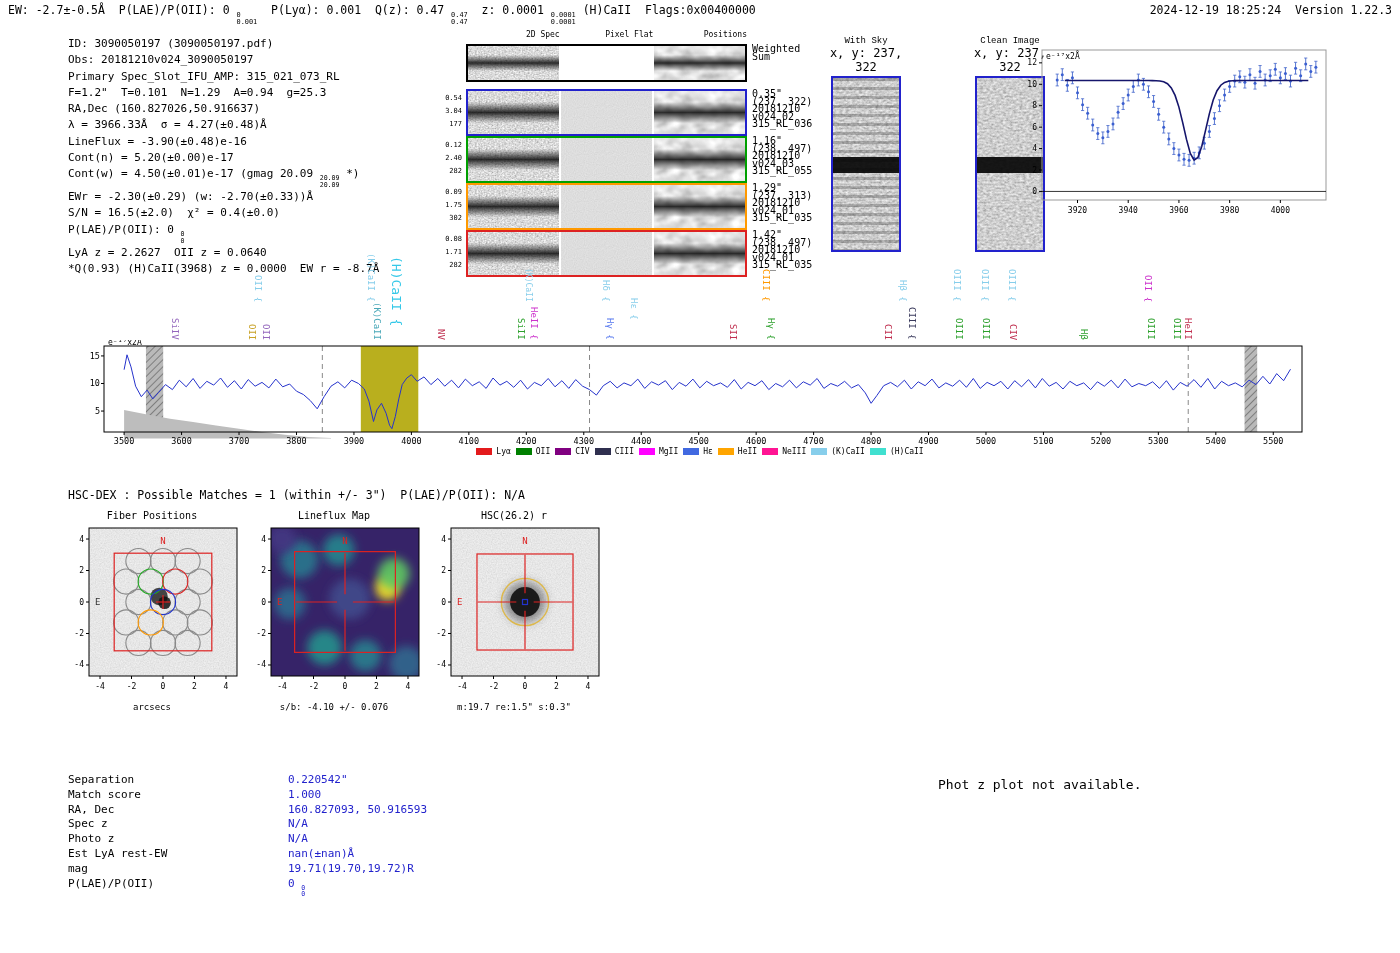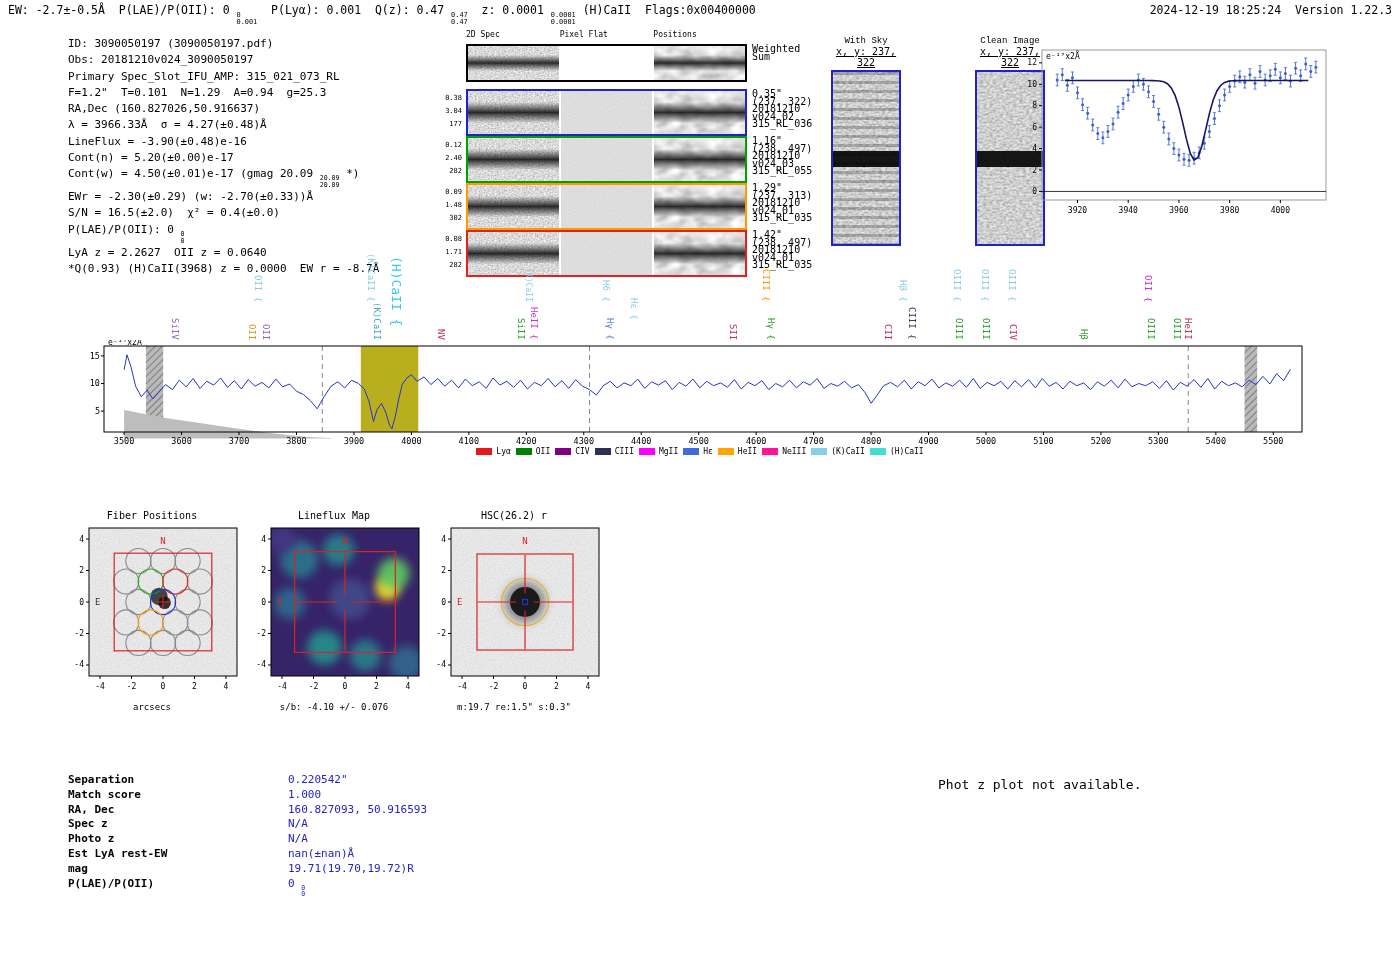--- a/index.html
+++ b/index.html
@@ -6,51 +6,51 @@
   #page{position:relative;width:1400px;height:953px;background:#fff;overflow:hidden;
         font-family:"DejaVu Sans Mono","Liberation Mono",monospace;color:#000;}
   .abs{position:absolute;}
   .stk{display:inline-flex;flex-direction:column;vertical-align:-0.45em;font-size:0.60em;line-height:1.05;}
   #hdr-left{left:8px;top:3px;font-size:11.5px;white-space:pre;}
   #hdr-right{right:8px;top:3px;font-size:11.5px;}
   #info{left:68px;top:36px;font-size:11px;line-height:16.3px;white-space:pre;}
   
   #cutouts{left:400px;top:30px;width:400px;}
   #cut-heads{position:absolute;left:66px;top:0;width:281px;display:flex;font-size:8px;}
-  #cut-heads span{flex:1;text-align:left;}
+  #cut-heads span{flex:1;text-align:right;}
   .cutrow{position:absolute;left:66px;display:flex;gap:2px;border:2px solid #000;background:#fff;}
   .cutcell{position:relative;width:91px;overflow:hidden;background:#cfcfcf;}
   .cutcell svg{position:absolute;left:0;top:0;}
   .cutcell.blank{background:#fff;}
   .band{position:absolute;left:0;right:0;top:26%;height:48%;
         background:linear-gradient(to bottom,rgba(0,0,0,0),rgba(10,10,10,0.85) 50%,rgba(0,0,0,0));}
   .cutleft{position:absolute;width:62px;text-align:right;font-size:7px;line-height:13px;}
   .cutright{position:absolute;left:352px;font-size:10px;line-height:7.6px;white-space:pre;}
   
   .sky{position:absolute;top:36px;width:76px;text-align:center;}
   .sky-title{font-size:9px;font-family:Liberation Mono, monospace;}
-  .sky-coords{font-size:10px;text-decoration:underline;}
+  .sky-coords{font-size:12px;}
   .sky-img{position:relative;margin:2px auto 0;width:66px;height:172px;border:2px solid #2222cc;overflow:hidden;background:#bbb;}
   .sky-img svg{position:absolute;left:0;top:0;}
   .stripes{position:absolute;inset:0;background:repeating-linear-gradient(to bottom,rgba(0,0,0,0.22) 0 3px,rgba(0,0,0,0) 3px 9px);}
   .skyband{position:absolute;left:0;right:0;top:46%;height:16px;background:rgba(5,5,5,0.92);}
   
   #speclabels{left:90px;top:244px;width:1220px;height:98px;}
   .slab{position:absolute;writing-mode:vertical-rl;white-space:pre;line-height:1;}
   
   #legend{left:90px;top:447px;width:1220px;display:flex;justify-content:center;gap:5px;font-size:8px;align-items:center;}
   .leg-item{display:flex;align-items:center;gap:4px;}
   .leg-swatch{width:16px;height:7px;display:inline-block;}
   #hscdex{left:68px;top:488px;font-size:11.5px;white-space:pre;}
   .panel{position:absolute;top:510px;width:192px;text-align:center;}
   .panel-title{font-size:10px;margin-bottom:1px;}
   .panel-cap{font-size:9px;margin-top:0px;}
   #mtable{left:68px;top:773px;font-size:11px;line-height:14.8px;}
   .mrow{display:flex;}
-  .mlab{width:220px;white-space:pre;font-weight:bold;}
+  .mlab{width:220px;white-space:pre;}
   .mval{color:#2222cc;white-space:pre;}
   #photz{left:938px;top:777px;font-size:13px;}
   text{font-family:"DejaVu Sans Mono","Liberation Mono",monospace;}
 </style>
 </head>
 <body>
 <div id="page">
 
 <svg width="0" height="0" style="position:absolute" aria-hidden="true">
   <defs>
@@ -159,21 +159,21 @@
             </svg>
           </div>
           <div class="cutcell">
             <svg width="91" height="43">
               <rect width="91" height="43" filter="url(#fSmooth)"></rect>
             </svg>
             <div class="band"></div>
           </div>
         </div>
         <div class="cutleft" style="top: 62px; left: 0px;">
-          <div>0.38</div>
+          <div>0.54</div>
           <div>3.04</div>
           <div>177</div>
         </div>
         <div class="cutright" style="top: 60px;"><div>0.35"</div><div>(237, 322)</div><div>20181210</div><div>v024_02</div><div>315_RL_036</div></div>
         <div class="cutrow" style="top: 106px; border-color: rgb(0, 160, 0); height: 43px;">
           <div class="cutcell">
             <svg width="91" height="43">
               <rect width="91" height="43" filter="url(#fN1)"></rect>
             </svg>
             <div class="band"></div>
@@ -210,21 +210,21 @@
           </div>
           <div class="cutcell">
             <svg width="91" height="43">
               <rect width="91" height="43" filter="url(#fSmooth)"></rect>
             </svg>
             <div class="band"></div>
           </div>
         </div>
         <div class="cutleft" style="top: 156px; left: 0px;">
           <div>0.09</div>
-          <div>1.48</div>
+          <div>1.75</div>
           <div>302</div>
         </div>
         <div class="cutright" style="top: 154px;"><div>1.29"</div><div>(237, 313)</div><div>20181210</div><div>v024_01</div><div>315_RL_035</div></div>
         <div class="cutrow" style="top: 200px; border-color: rgb(221, 34, 34); height: 43px;">
           <div class="cutcell">
             <svg width="91" height="43">
               <rect width="91" height="43" filter="url(#fN1)"></rect>
             </svg>
             <div class="band"></div>
           </div>
@@ -639,20 +639,21 @@
       <div class="leg-item">
         <span class="leg-swatch" style="background: rgb(135, 206, 235);"></span>
         <span>(K)CaII</span>
       </div>
       <div class="leg-item">
         <span class="leg-swatch" style="background: rgb(64, 224, 208);"></span>
         <span>(H)CaII</span>
       </div>
     </div>
 
+<div id="hscdex" class="abs">HSC-DEX : Possible Matches = 1 (within +/- 3")  P(LAE)/P(OII): N/A</div>
 
 <div class="panel" style="left:56px" id="panel0">
   <div class="panel-title">Fiber Positions</div>
   <svg width="186" height="176">
         <rect x="30" y="6" width="148" height="148" filter="url(#fLight)"></rect>
         <circle cx="100.06382978723404" cy="74.48936170212767" r="8.659574468085106" fill="#1a1a1a" fill-opacity="0.8"></circle>
         <circle cx="105.57446808510637" cy="80.7872340425532" r="6.297872340425532" fill="#111" fill-opacity="0.85"></circle>
         <circle cx="79.43829787234043" cy="39.06382978723404" r="12.595744680851064" fill="none" stroke="#8a8a8a" stroke-width="1.1"></circle>
         <circle cx="104" cy="39.06382978723404" r="12.595744680851064" fill="none" stroke="#8a8a8a" stroke-width="1.1"></circle>
         <circle cx="128.56170212765954" cy="39.06382978723404" r="12.595744680851064" fill="none" stroke="#8a8a8a" stroke-width="1.1"></circle>

